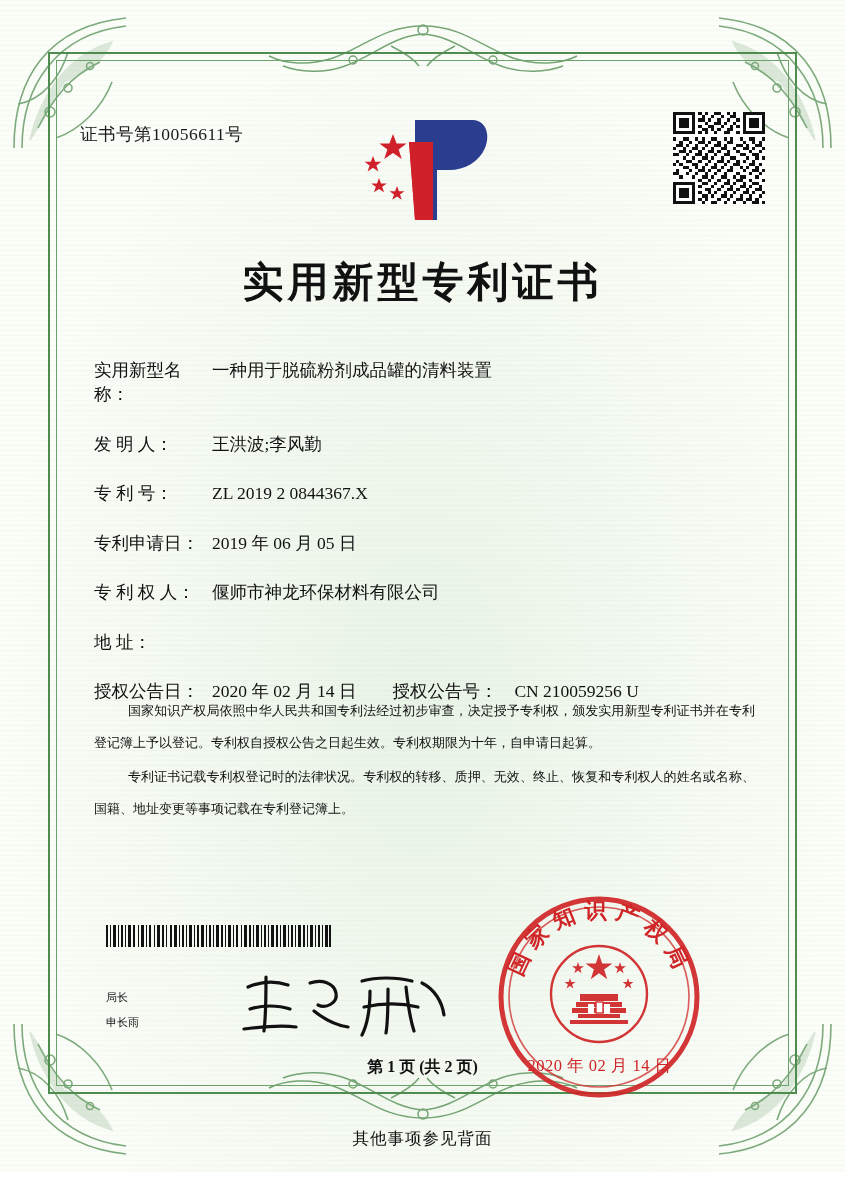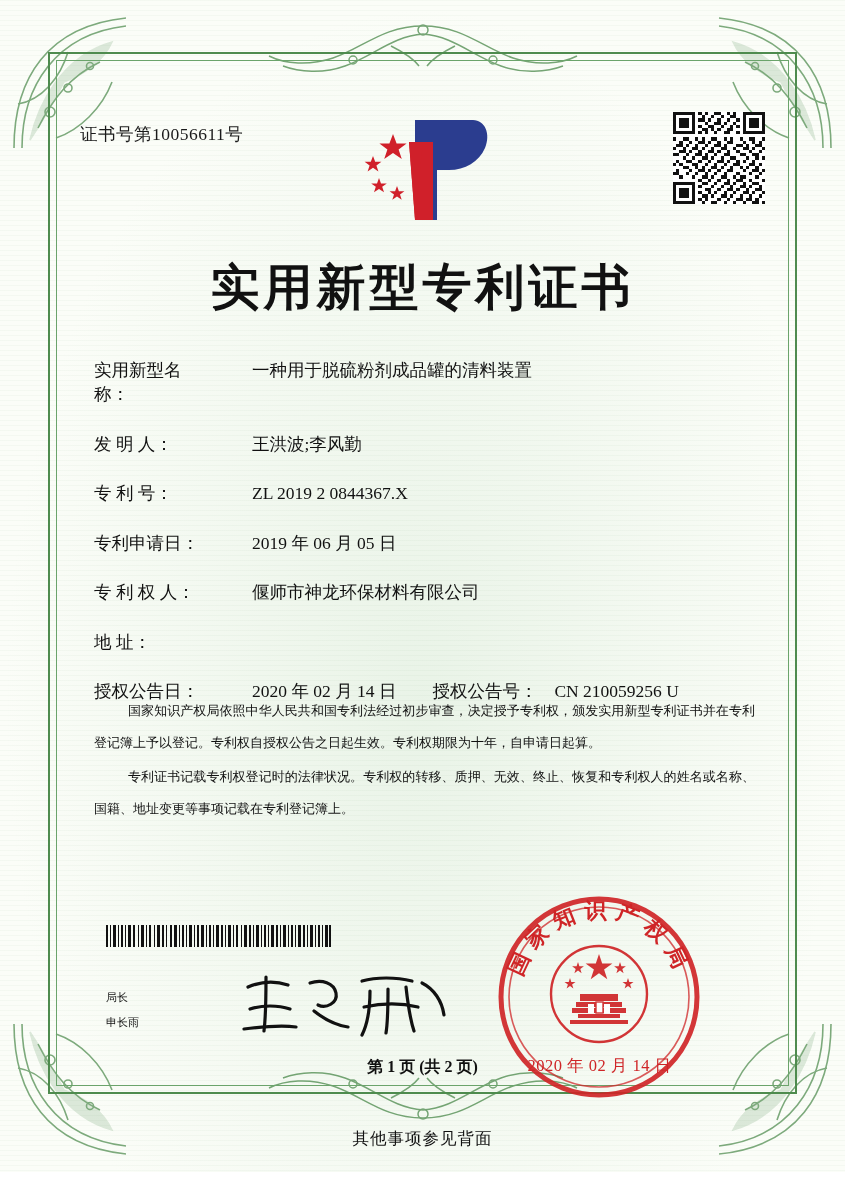--- a/index.html
+++ b/index.html
@@ -109,21 +109,21 @@
     width: 140px;
     height: 115px;
   }
 
   .doc-title {
     position: absolute;
     left: 0;
     right: 0;
     top: 175px;
     text-align: center;
-    font-size: 49px;
+    font-size: 41px;
     font-weight: bold;
     letter-spacing: 4px;
     color: #111;
     font-family: "DejaVu Serif", "Liberation Serif", serif;
   }
 
   .fields {
     position: absolute;
     left: 18px;
     right: 10px;
@@ -142,21 +142,20 @@
     display: flex;
     justify-content: space-between;
     letter-spacing: 0px;
   }
   .field-label.tight {
     letter-spacing: 0;
   }
   .field-value {
     flex: 1 1 auto;
     white-space: nowrap;
-    margin-left: 40px;
   }
   .field-row.dual .field-value {
     flex: 0 0 auto;
     margin-right: 36px;
   }
   .sub-label {
     flex: 0 0 auto;
     width: 122px;
     display: flex;
     justify-content: space-between;

